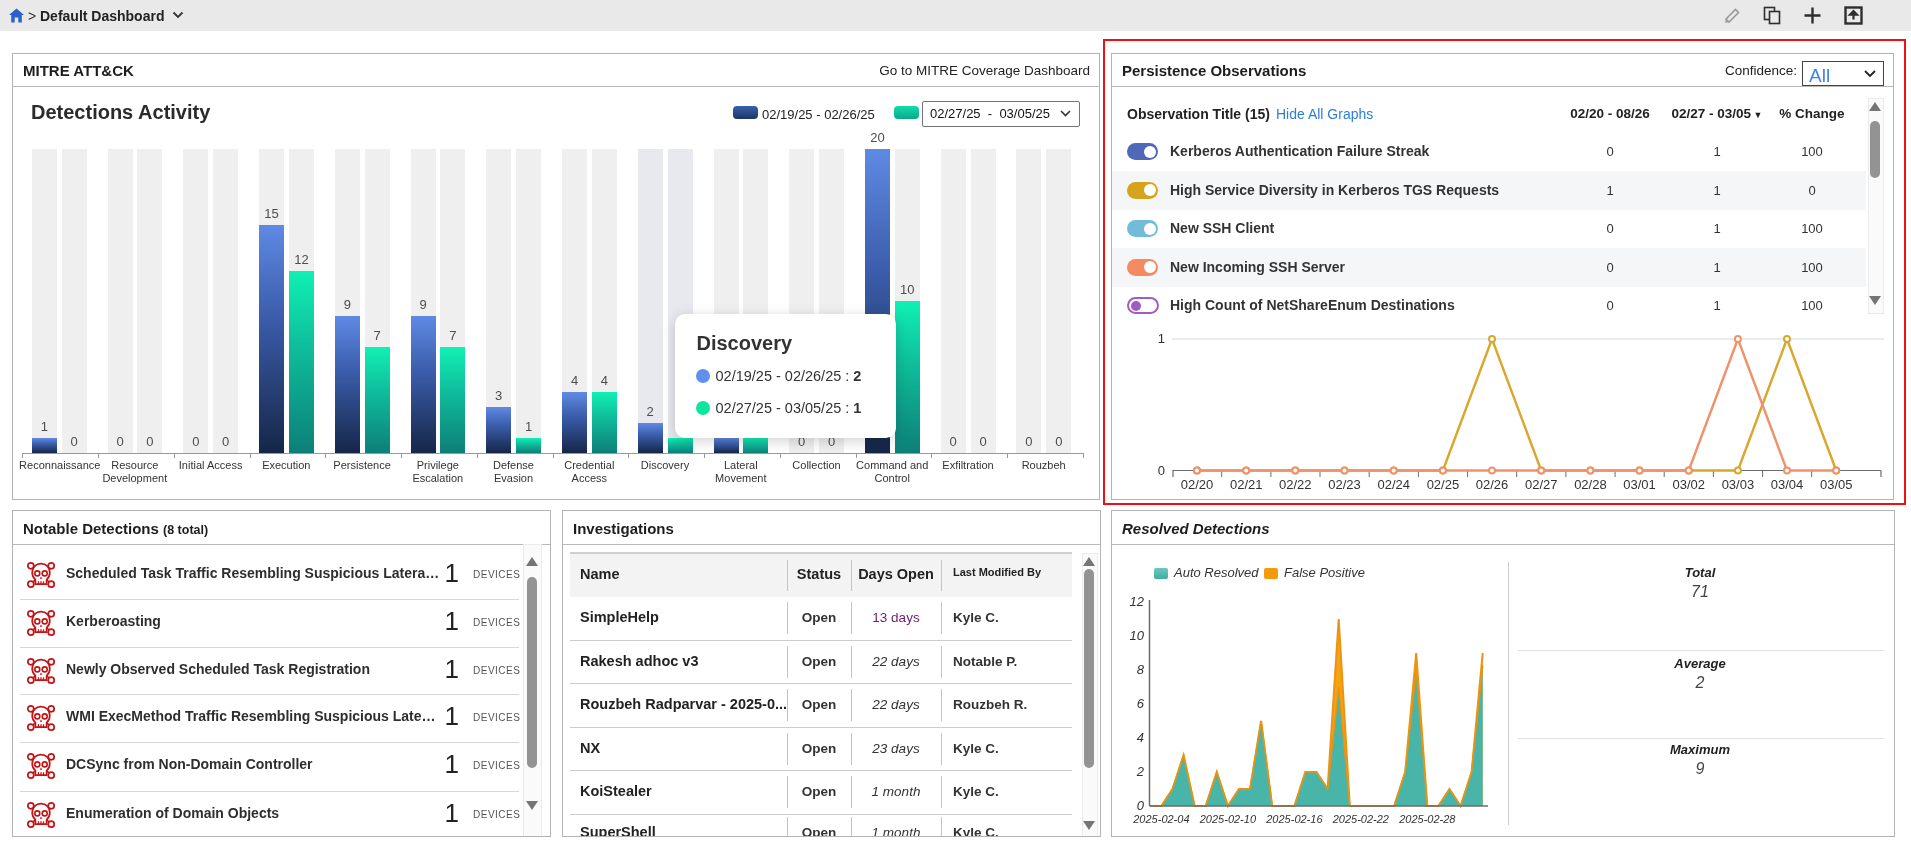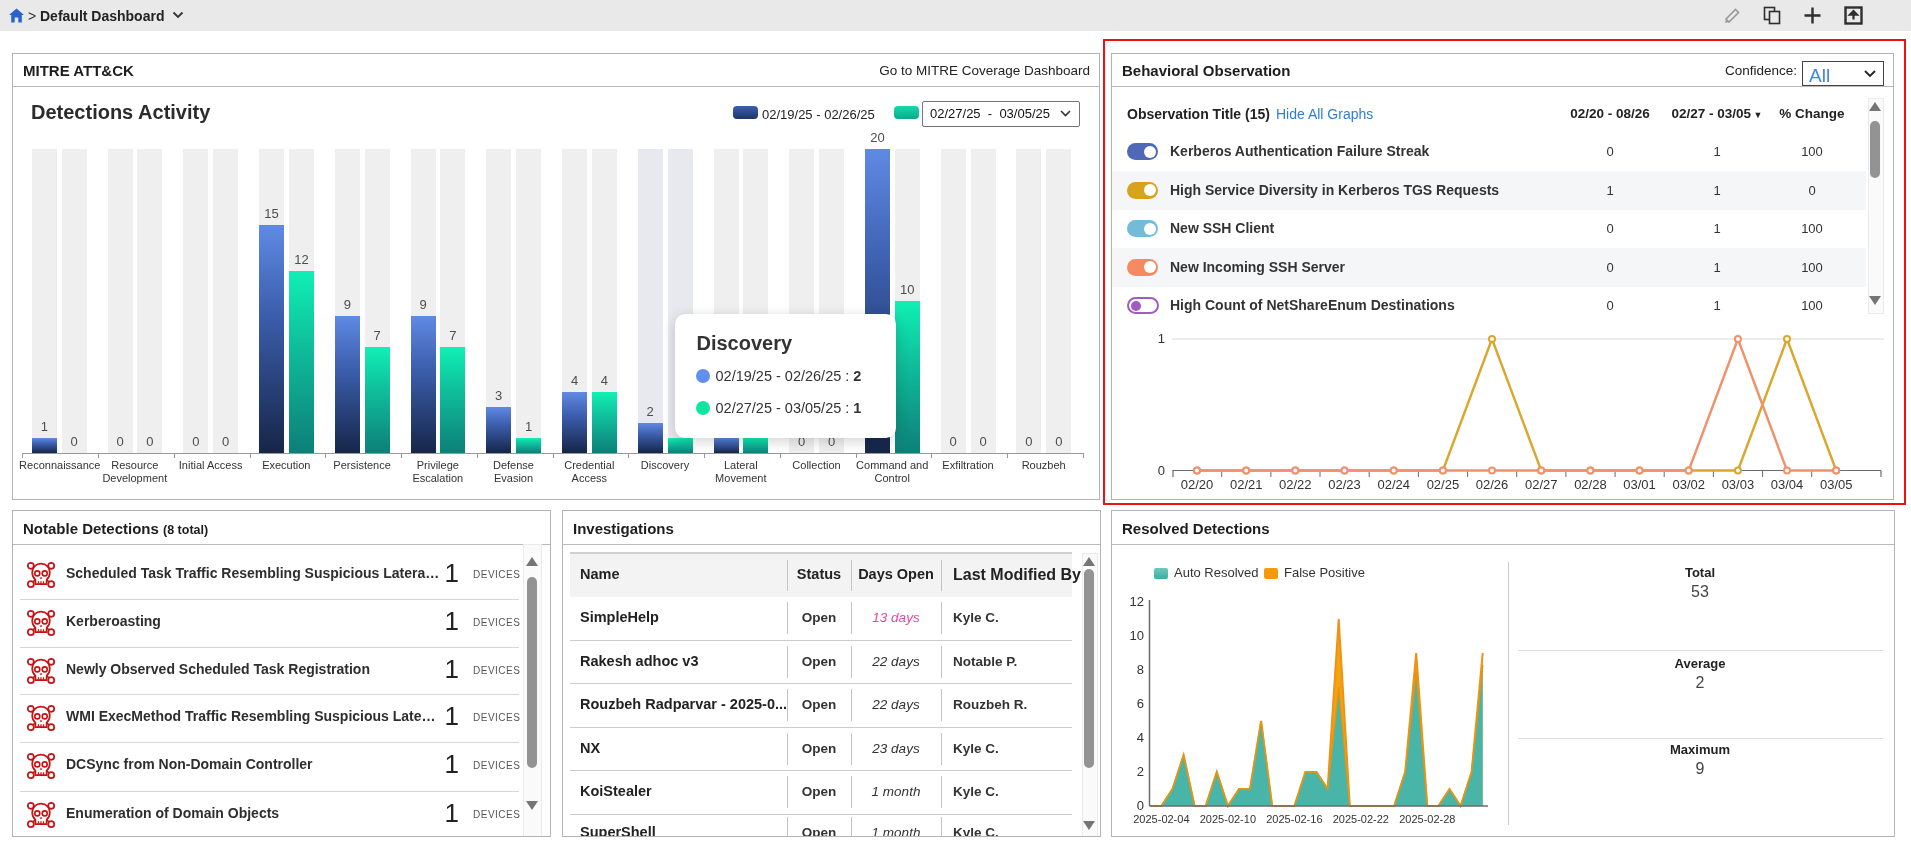--- a/index.html
+++ b/index.html
@@ -191,21 +191,21 @@
 <div class="abs" style="left:21px;top:55px;width:14px;height:14px;border-radius:50%;background:#6090ee"></div>
 <div class="abs" style="left:41px;top:54px;font-size:14.5px;color:#333">02/19/25 - 02/26/25 : <b>2</b></div>
 <div class="abs" style="left:21px;top:87px;width:14px;height:14px;border-radius:50%;background:#10e5a0"></div>
 <div class="abs" style="left:41px;top:86px;font-size:14.5px;color:#333">02/27/25 - 03/05/25 : <b>1</b></div>
 </div>
 </div>
 </div>
 
 <div class="panel" style="left:1111px;top:53px;width:781px;height:445px;">
   <div class="phead">
-    <div class="ptitle">Behavioral Observation</div>
+    <div class="ptitle">Persistence Observations</div>
   </div>
   <div id="behavbody">
       <div class="abs" style="left:613px;top:9px;font-size:13.5px;color:#222">Confidence:</div>
 <div class="abs" style="left:690px;top:7px;width:80px;height:23px;border:1px solid #444;background:#fff"></div>
 <div class="abs" style="left:697px;top:11px;font-size:19px;color:#3b82f6">All</div>
 <svg class="abs" style="left:752px;top:16px" width="12" height="8" viewBox="0 0 12 8">
         <path d="M1 1 L6 6 L11 1" fill="none" stroke="#222" stroke-width="1.8"></path>
       </svg>
 <div class="abs" style="left:15px;top:52px;font-size:14px;font-weight:bold;color:#222">Observation Title (15)</div>
 <div class="abs" style="left:164px;top:52px;font-size:14px;color:#2d7fd4">Hide All Graphs</div>
@@ -451,21 +451,21 @@
 <div class="panel" style="left:562px;top:510px;width:537px;height:325px;">
   <div class="phead" style="height:33px">
     <div class="ptitle" style="top:9px">Investigations</div>
   </div>
   <div id="investbody">
       <div class="abs" style="left:7px;top:41px;width:502px;height:2px;background:#cfcfcf"></div>
 <div class="abs" style="left:7px;top:43px;width:502px;height:43px;background:#f3f3f3"></div>
 <div class="abs" style="left:17px;top:55px;font-size:14.5px;font-weight:bold;color:#222">Name</div>
 <div class="abs" style="left:216px;top:55px;width:80px;text-align:center;font-size:14.5px;font-weight:bold;color:#222">Status</div>
 <div class="abs" style="left:283px;top:55px;width:100px;text-align:center;font-size:14.5px;font-weight:bold;color:#222">Days Open</div>
-<div class="abs" style="left:390px;top:55px;font-size:16px;font-weight:bold;color:#222">Last Modified By</div>
+<div class="abs" style="left:390px;top:55px;font-size:11px;font-weight:bold;color:#222">Last Modified By</div>
 <div class="abs" style="left:7px;top:128.5px;width:502px;height:1px;background:#ccc"></div>
 <div class="abs" style="left:7px;top:172px;width:502px;height:1px;background:#ccc"></div>
 <div class="abs" style="left:7px;top:215.5px;width:502px;height:1px;background:#ccc"></div>
 <div class="abs" style="left:7px;top:259px;width:502px;height:1px;background:#ccc"></div>
 <div class="abs" style="left:7px;top:302.5px;width:502px;height:1px;background:#ccc"></div>
 <div class="colsep" style="left:224.3px;top:49px;height:31px"></div>
 <div class="colsep" style="left:288.2px;top:49px;height:31px"></div>
 <div class="colsep" style="left:378.3px;top:49px;height:31px"></div>
 <div class="colsep" style="left:224.3px;top:91px;height:32px"></div>
 <div class="colsep" style="left:288.2px;top:91px;height:32px"></div>
@@ -480,21 +480,21 @@
 <div class="colsep" style="left:288.2px;top:221.8px;height:32px"></div>
 <div class="colsep" style="left:378.3px;top:221.8px;height:32px"></div>
 <div class="colsep" style="left:224.3px;top:265px;height:32px"></div>
 <div class="colsep" style="left:288.2px;top:265px;height:32px"></div>
 <div class="colsep" style="left:378.3px;top:265px;height:32px"></div>
 <div class="colsep" style="left:224.3px;top:306px;height:32px"></div>
 <div class="colsep" style="left:288.2px;top:306px;height:32px"></div>
 <div class="colsep" style="left:378.3px;top:306px;height:32px"></div>
 <div class="abs invrow-name" style="left:17px;top:98px">SimpleHelp</div>
 <div class="abs" style="left:216px;top:99px;width:80px;text-align:center;font-size:13.5px;font-weight:bold;color:#333">Open</div>
-<div class="abs" style="left:283px;top:99px;width:100px;text-align:center;font-size:13.5px;font-style:italic;color:#ec4899">13 days</div>
+<div class="abs" style="left:283px;top:99px;width:100px;text-align:center;font-size:13.5px;color:#701a75">13 days</div>
 <div class="abs" style="left:390px;top:99px;font-size:13.5px;font-weight:bold;color:#333">Kyle C.</div>
 <div class="abs invrow-name" style="left:17px;top:141.8px">Rakesh adhoc v3</div>
 <div class="abs" style="left:216px;top:142.8px;width:80px;text-align:center;font-size:13.5px;font-weight:bold;color:#333">Open</div>
 <div class="abs" style="left:283px;top:142.8px;width:100px;text-align:center;font-size:13.5px;font-style:italic;color:#333">22 days</div>
 <div class="abs" style="left:390px;top:142.8px;font-size:13.5px;font-weight:bold;color:#333">Notable P.</div>
 <div class="abs invrow-name" style="left:17px;top:185.3px">Rouzbeh Radparvar - 2025-0...</div>
 <div class="abs" style="left:216px;top:186.3px;width:80px;text-align:center;font-size:13.5px;font-weight:bold;color:#333">Open</div>
 <div class="abs" style="left:283px;top:186.3px;width:100px;text-align:center;font-size:13.5px;font-style:italic;color:#333">22 days</div>
 <div class="abs" style="left:390px;top:186.3px;font-size:13.5px;font-weight:bold;color:#333">Rouzbeh R.</div>
 <div class="abs invrow-name" style="left:17px;top:228.8px">NX</div>
@@ -509,21 +509,21 @@
 <div class="abs" style="left:216px;top:314px;width:80px;text-align:center;font-size:13.5px;font-weight:bold;color:#333">Open</div>
 <div class="abs" style="left:283px;top:314px;width:100px;text-align:center;font-size:13.5px;font-style:italic;color:#333">1 month</div>
 <div class="abs" style="left:390px;top:314px;font-size:13.5px;font-weight:bold;color:#333">Kyle C.</div>
 <div class="sb" style="left:519px;top:42px;width:14px;height:282px"></div>
 <div class="sb-arrow up" style="left:520px;top:46px"></div>
 <div class="sb-thumb" style="left:521px;top:58px;width:10px;height:199px"></div>
 <div class="sb-arrow down" style="left:520px;top:310px"></div>
     </div>
 </div>
 
-<div class="panel" style="left:1111px;top:510px;width:782px;height:325px;">
+<div class="panel" style="left:1111px;top:510px;width:782px;height:325px;font-style:italic;">
   <div class="phead" style="height:33px">
     <div class="ptitle" style="top:9px">Resolved Detections</div>
   </div>
   <div id="resolvedbody">
       <div class="abs" style="left:42px;top:57px;width:14px;height:11px;border-radius:2px;background:linear-gradient(#6cc9bc,#3fae9f)"></div>
 <div class="abs" style="left:62px;top:54px;font-size:13px;color:#333">Auto Resolved</div>
 <div class="abs" style="left:152px;top:57px;width:14px;height:11px;border-radius:2px;background:#f49a0c"></div>
 <div class="abs" style="left:172px;top:54px;font-size:13px;color:#333">False Positive</div>
 <svg class="abs" style="left:8px;top:79px" width="392" height="251" viewBox="0 0 392 251">
         <polygon points="30.3,216 30.3,216.0 41.4,216.0 52.5,199.0 63.6,165.0 74.6,216.0 85.7,216.0 96.8,182.0 107.9,216.0 119.0,199.0 130.0,199.0 141.1,131.0 152.2,216.0 163.3,216.0 174.4,216.0 185.4,182.0 196.5,182.0 207.6,199.0 218.7,29.0 229.8,216.0 240.8,216.0 251.9,216.0 263.0,216.0 274.1,216.0 285.2,182.0 296.2,63.0 307.3,216.0 318.4,216.0 329.5,199.0 340.6,216.0 351.6,182.0 362.7,63.0 362.7,216" fill="#f5a313"></polygon>
@@ -542,19 +542,19 @@
         <text x="41.4" y="233" font-size="11" fill="#333" text-anchor="middle">2025-02-04</text>
         <text x="107.9" y="233" font-size="11" fill="#333" text-anchor="middle">2025-02-10</text>
         <text x="174.4" y="233" font-size="11" fill="#333" text-anchor="middle">2025-02-16</text>
         <text x="240.8" y="233" font-size="11" fill="#333" text-anchor="middle">2025-02-22</text>
         <text x="307.3" y="233" font-size="11" fill="#333" text-anchor="middle">2025-02-28</text>
       </svg>
 <div class="abs" style="left:396px;top:51px;width:1px;height:263px;background:#ccc"></div>
 <div class="abs" style="left:406px;top:139px;width:365px;height:1px;background:#ddd"></div>
 <div class="abs" style="left:406px;top:227px;width:365px;height:1px;background:#ddd"></div>
 <div class="abs" style="left:488px;top:54px;width:200px;text-align:center;font-size:13px;font-weight:bold;color:#222">Total</div>
-<div class="abs" style="left:488px;top:72px;width:200px;text-align:center;font-size:16px;color:#444">53</div>
+<div class="abs" style="left:488px;top:72px;width:200px;text-align:center;font-size:16px;color:#444">71</div>
 <div class="abs" style="left:488px;top:145px;width:200px;text-align:center;font-size:13px;font-weight:bold;color:#222">Average</div>
 <div class="abs" style="left:488px;top:163px;width:200px;text-align:center;font-size:16px;color:#444">2</div>
 <div class="abs" style="left:488px;top:231px;width:200px;text-align:center;font-size:13px;font-weight:bold;color:#222">Maximum</div>
 <div class="abs" style="left:488px;top:249px;width:200px;text-align:center;font-size:16px;color:#444">9</div>
     </div>
 </div>
 
 </body></html>

